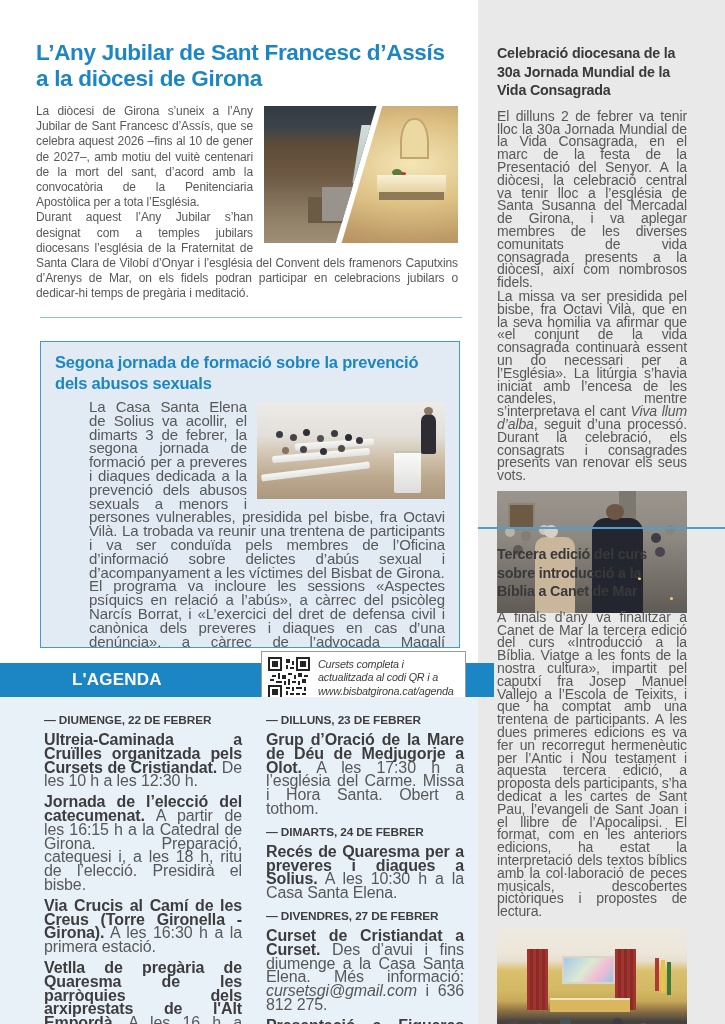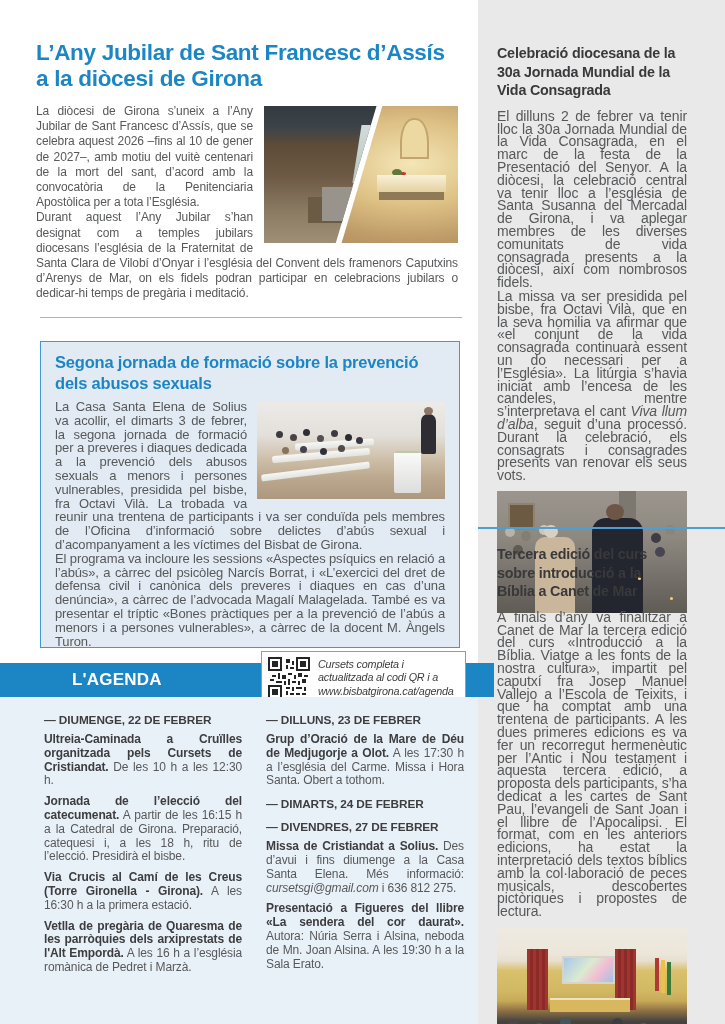--- a/index.html
+++ b/index.html
@@ -35,21 +35,21 @@
 
   .divider-main { position:absolute; left:40px; top:317px; width:422px; height:1px; background:#8bbdde; }
 
   
   .prevention-box {
     position:absolute; left:40px; top:341px; width:420px; height:307px;
     background:#e2ebf3; border:1.4px solid #3f9ad0; box-sizing:border-box;
     padding:10px 14px 8px 14px; overflow:hidden;
   }
   .box-title { margin:0 0 7px 0; color:#1c86c5; font-size:16.5px; line-height:20.5px; font-weight:bold; letter-spacing:-0.2px; }
-  .box-body { font-size:13px; line-height:13.8px; color:#57585a; text-align:justify; letter-spacing:-0.12px; }
+  .box-body { font-size:15px; line-height:13.8px; color:#57585a; text-align:justify; letter-spacing:-0.12px;margin-left:34px; }
   .box-body p { margin:0; }
 
   
   .photo-classroom { float:right; width:188px; height:97px; margin:2px 0 5px 10px; position:relative; overflow:hidden;
     background:linear-gradient(180deg,#edebe7 0%,#e3e0db 34%,#cfc0ab 58%,#bba88e 78%,#ac987e 100%); }
   .cls-table { position:absolute; background:linear-gradient(#f7f7f5,#e2e2df); height:7px; border-radius:2px; }
   .cls-t1 { left:8%; top:52%; width:52%; transform:rotate(-5deg); }
   .cls-t2 { left:2%; top:68%; width:58%; transform:rotate(-7deg); }
   .cls-t3 { left:20%; top:40%; width:42%; transform:rotate(-4deg); }
   .cls-heads { position:absolute; left:10%; top:30%; width:7px; height:7px; border-radius:50%; background:#3a3a40;
@@ -66,21 +66,21 @@
   .qr-box { position:absolute; left:261px; top:651px; width:205px; height:54px; background:#ffffff; border:1px solid #9a9a9a;
     box-sizing:border-box; display:flex; align-items:center; gap:8px; padding:5px 6px; }
   .qr-svg { width:42px; height:42px; flex:0 0 auto; }
   .qr-text { font-size:10.8px; line-height:13.2px; font-style:italic; color:#3c3c3e; letter-spacing:-0.2px; }
 
   .agenda-section { position:absolute; left:0; top:697px; width:478px; height:327px; background:#e9f1f8; }
   .agenda-cols { position:absolute; left:44px; top:16px; width:420px; display:flex; gap:24px; }
   .agenda-col { width:202px; }
   .agenda-date { font-weight:bold; color:#3d3d3f; font-size:11.8px; margin:9px 0 6px 0; letter-spacing:-0.1px; }
   .agenda-date.first { margin-top:0; }
-  .agenda-item { font-size:12px; line-height:13.8px; color:#57585a; text-align:justify; margin:0 0 7px 0; letter-spacing:-0.12px; }
+  .agenda-item { font-size:16px; line-height:13.8px; color:#57585a; text-align:justify; margin:0 0 7px 0; letter-spacing:-0.12px; }
   .agenda-item b { color:#3d3d3f; }
   .agenda-item .it { font-style:italic; }
 
   
   .sb-block1 { position:absolute; left:497px; top:44px; width:190px; }
   .sb-title { margin:0 9px 10px 0; color:#39393b; font-size:14.3px; line-height:18.6px; font-weight:bold; letter-spacing:-0.2px; }
   .sb-body { font-size:14px; line-height:12.8px; color:#57585a; text-align:justify; letter-spacing:-0.1px; }
   .sb-body p { margin:0 0 1px 0; }
   .sb-body .it { font-style:italic; }
 
@@ -185,22 +185,23 @@
         <div class="agenda-date first">— DIUMENGE, 22 DE FEBRER</div>
         <p class="agenda-item"><b>Ultreia-Caminada a Cruïlles organitzada pels Cursets de Cristiandat.</b><span> De les 10 h a les 12:30 h.</span></p>
         <p class="agenda-item"><b>Jornada de l’elecció del catecumenat.</b><span> A partir de les 16:15 h a la Catedral de Girona. Preparació, catequesi i, a les 18 h, ritu de l’elecció. Presidirà el bisbe.</span></p>
         <p class="agenda-item"><b>Via Crucis al Camí de les Creus (Torre Gironella - Girona).</b><span> A les 16:30 h a la primera estació.</span></p>
         <p class="agenda-item"><b>Vetlla de pregària de Quaresma de les parròquies dels arxiprestats de l'Alt Empordà.</b><span> A les 16 h a l’església romànica de Pedret i Marzà.</span></p>
       </div>
       <div class="agenda-col">
         <div class="agenda-date first">— DILLUNS, 23 DE FEBRER</div>
         <p class="agenda-item"><b>Grup d’Oració de la Mare de Déu de Medjugorje a Olot.</b><span> A les 17:30 h a l’església del Carme. Missa i Hora Santa. Obert a tothom.</span></p>
         <div class="agenda-date">— DIMARTS, 24 DE FEBRER</div>
+        <p class="agenda-item"><b>Recés de Quaresma per a preveres i diaques a Solius.</b><span> A les 10:30 h a la Casa Santa Elena.</span></p>
         <div class="agenda-date">— DIVENDRES, 27 DE FEBRER</div>
-        <p class="agenda-item"><b>Missa de Cristiandat a Solius.</b><span> Des d’avui i fins diumenge a la Casa Santa Elena. Més informació: </span><span class="it">cursetsgi@gmail.com</span><span> i 636 812 275.</span></p>
+        <p class="agenda-item"><b>Curset de Cristiandat a Curset.</b><span> Des d’avui i fins diumenge a la Casa Santa Elena. Més informació: </span><span class="it">cursetsgi@gmail.com</span><span> i 636 812 275.</span></p>
         <p class="agenda-item"><b>Presentació a Figueres del llibre «La sendera del cor daurat».</b><span> Autora: Núria Serra i Alsina, neboda de Mn. Joan Alsina. A les 19:30 h a la Sala Erato.</span></p>
       </div>
     </div>
   </div>
 
   <div class="sb-block1">
     <h3 class="sb-title">Celebració diocesana de la 30a Jornada Mundial de la Vida Consagrada</h3>
     <div class="sb-body">
       <p>El dilluns 2 de febrer va tenir lloc la 30a Jornada Mundial de la Vida Consagrada, en el marc de la festa de la Presentació del Senyor. A la diòcesi, la celebració central va tenir lloc a l’església de Santa Susanna del Mercadal de Girona, i va aplegar membres de les diverses comunitats de vida consagrada presents a la diòcesi, així com nombrosos fidels.</p>
       <p><span>La missa va ser presidida pel bisbe, fra Octavi Vilà, que en la seva homilia va afirmar que «el conjunt de la vida consagrada continuarà essent un do necessari per a l’Església». La litúrgia s’havia iniciat amb l’encesa de les candeles, mentre s’interpretava el cant </span><span class="it">Viva llum d’alba</span><span>, seguit d’una processó. Durant la celebració, els consagrats i consagrades presents van renovar els seus vots.</span></p>

